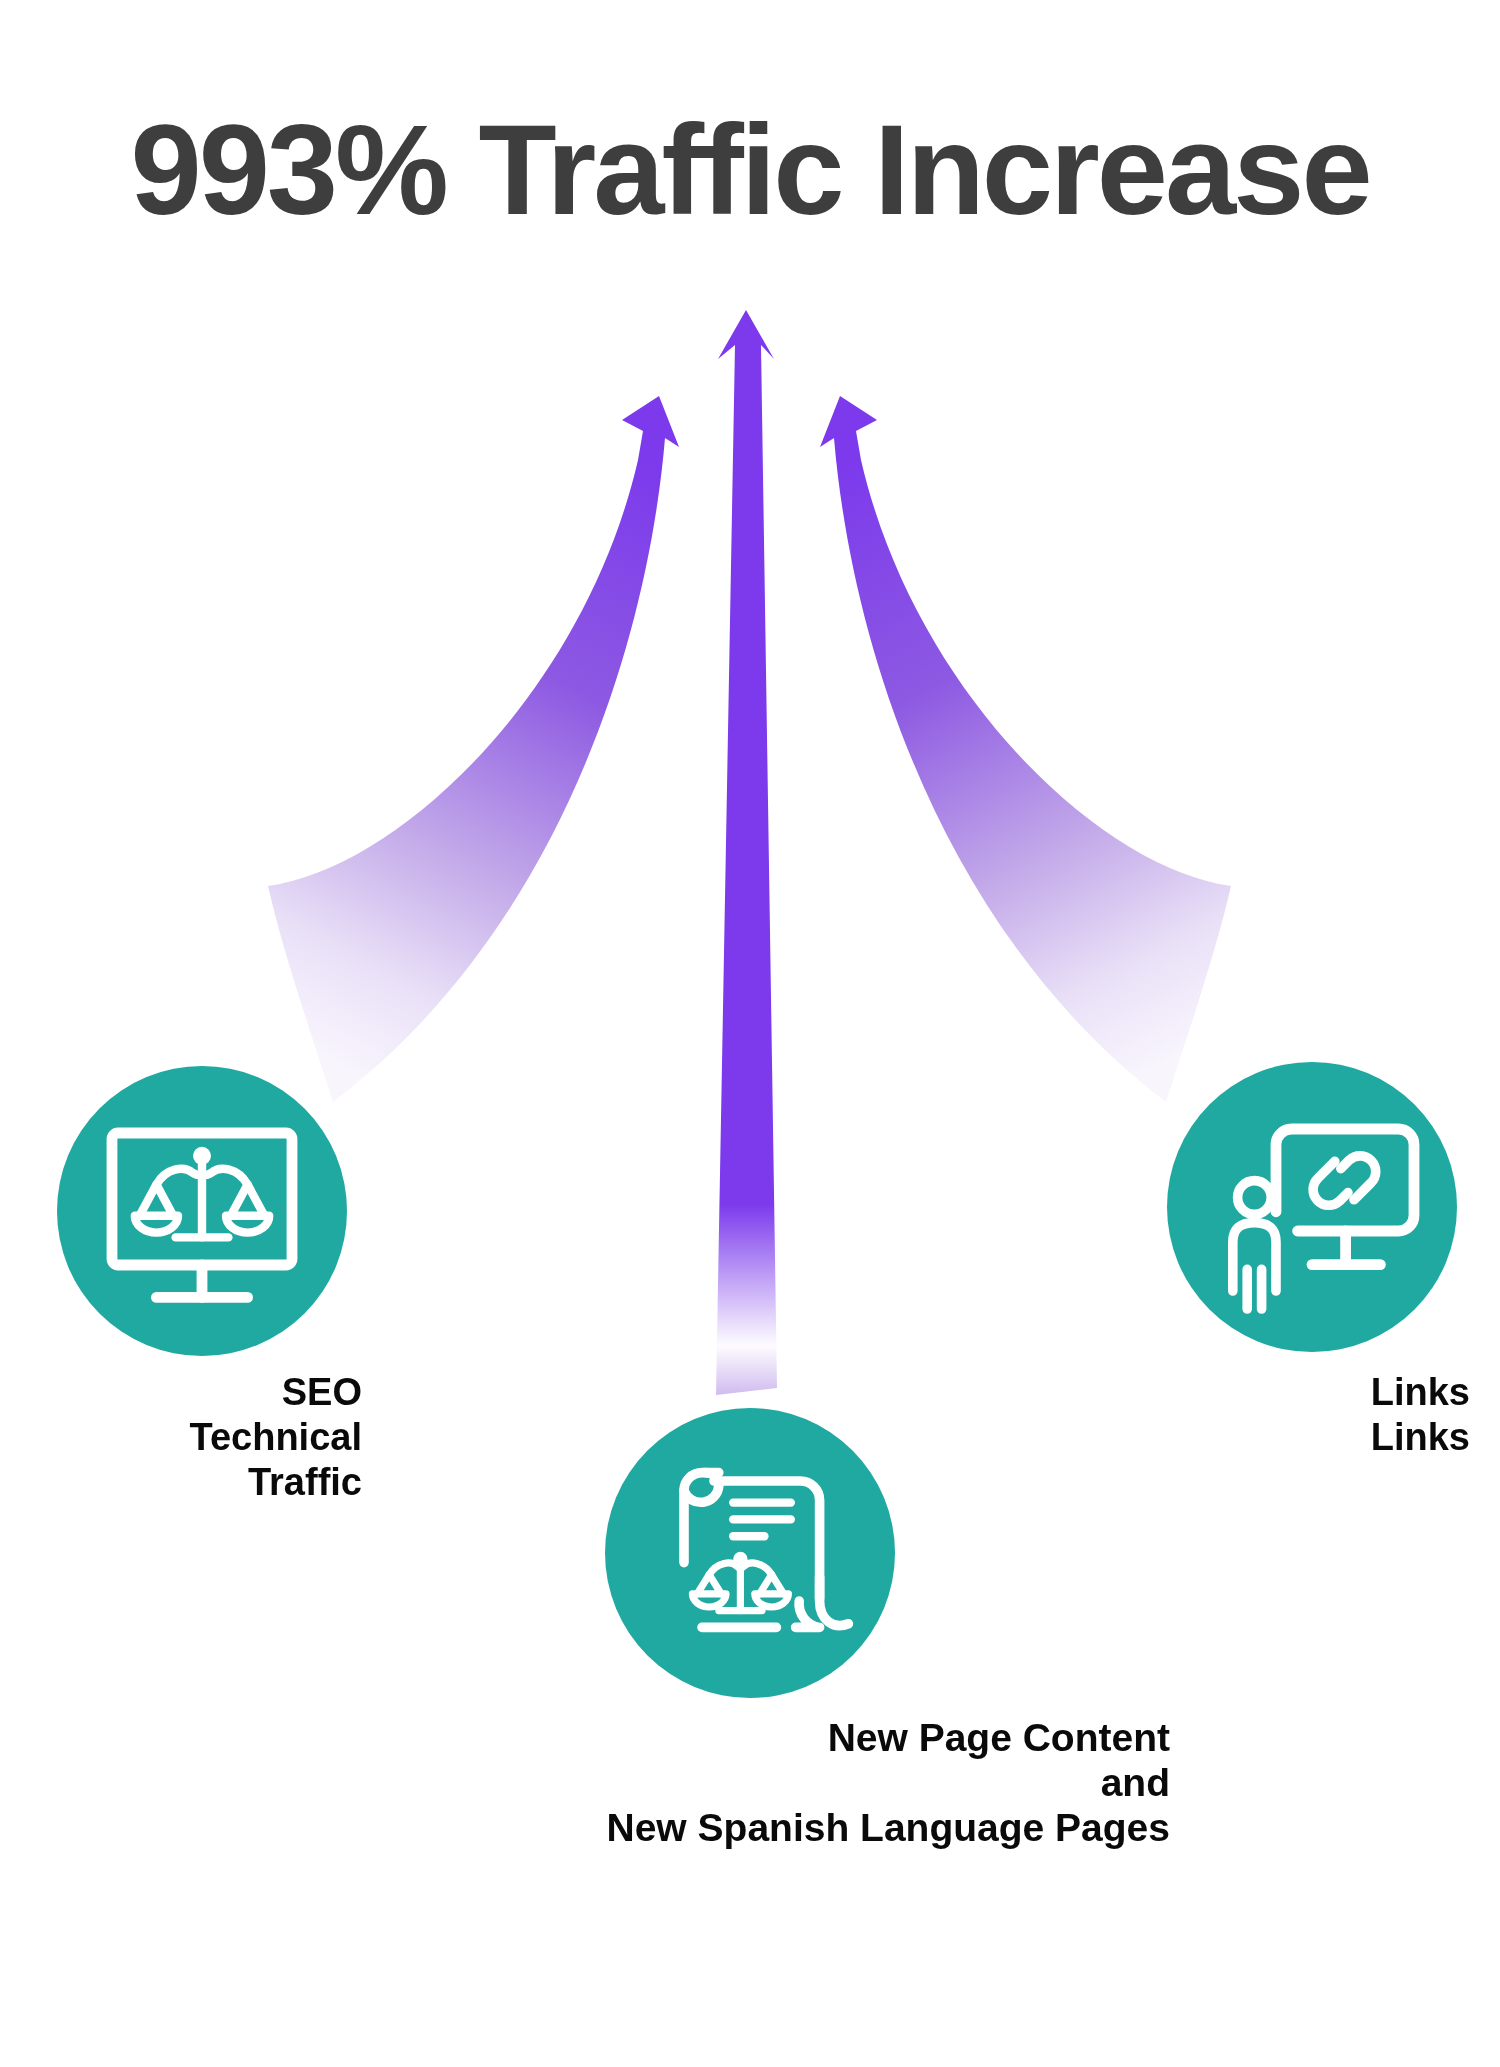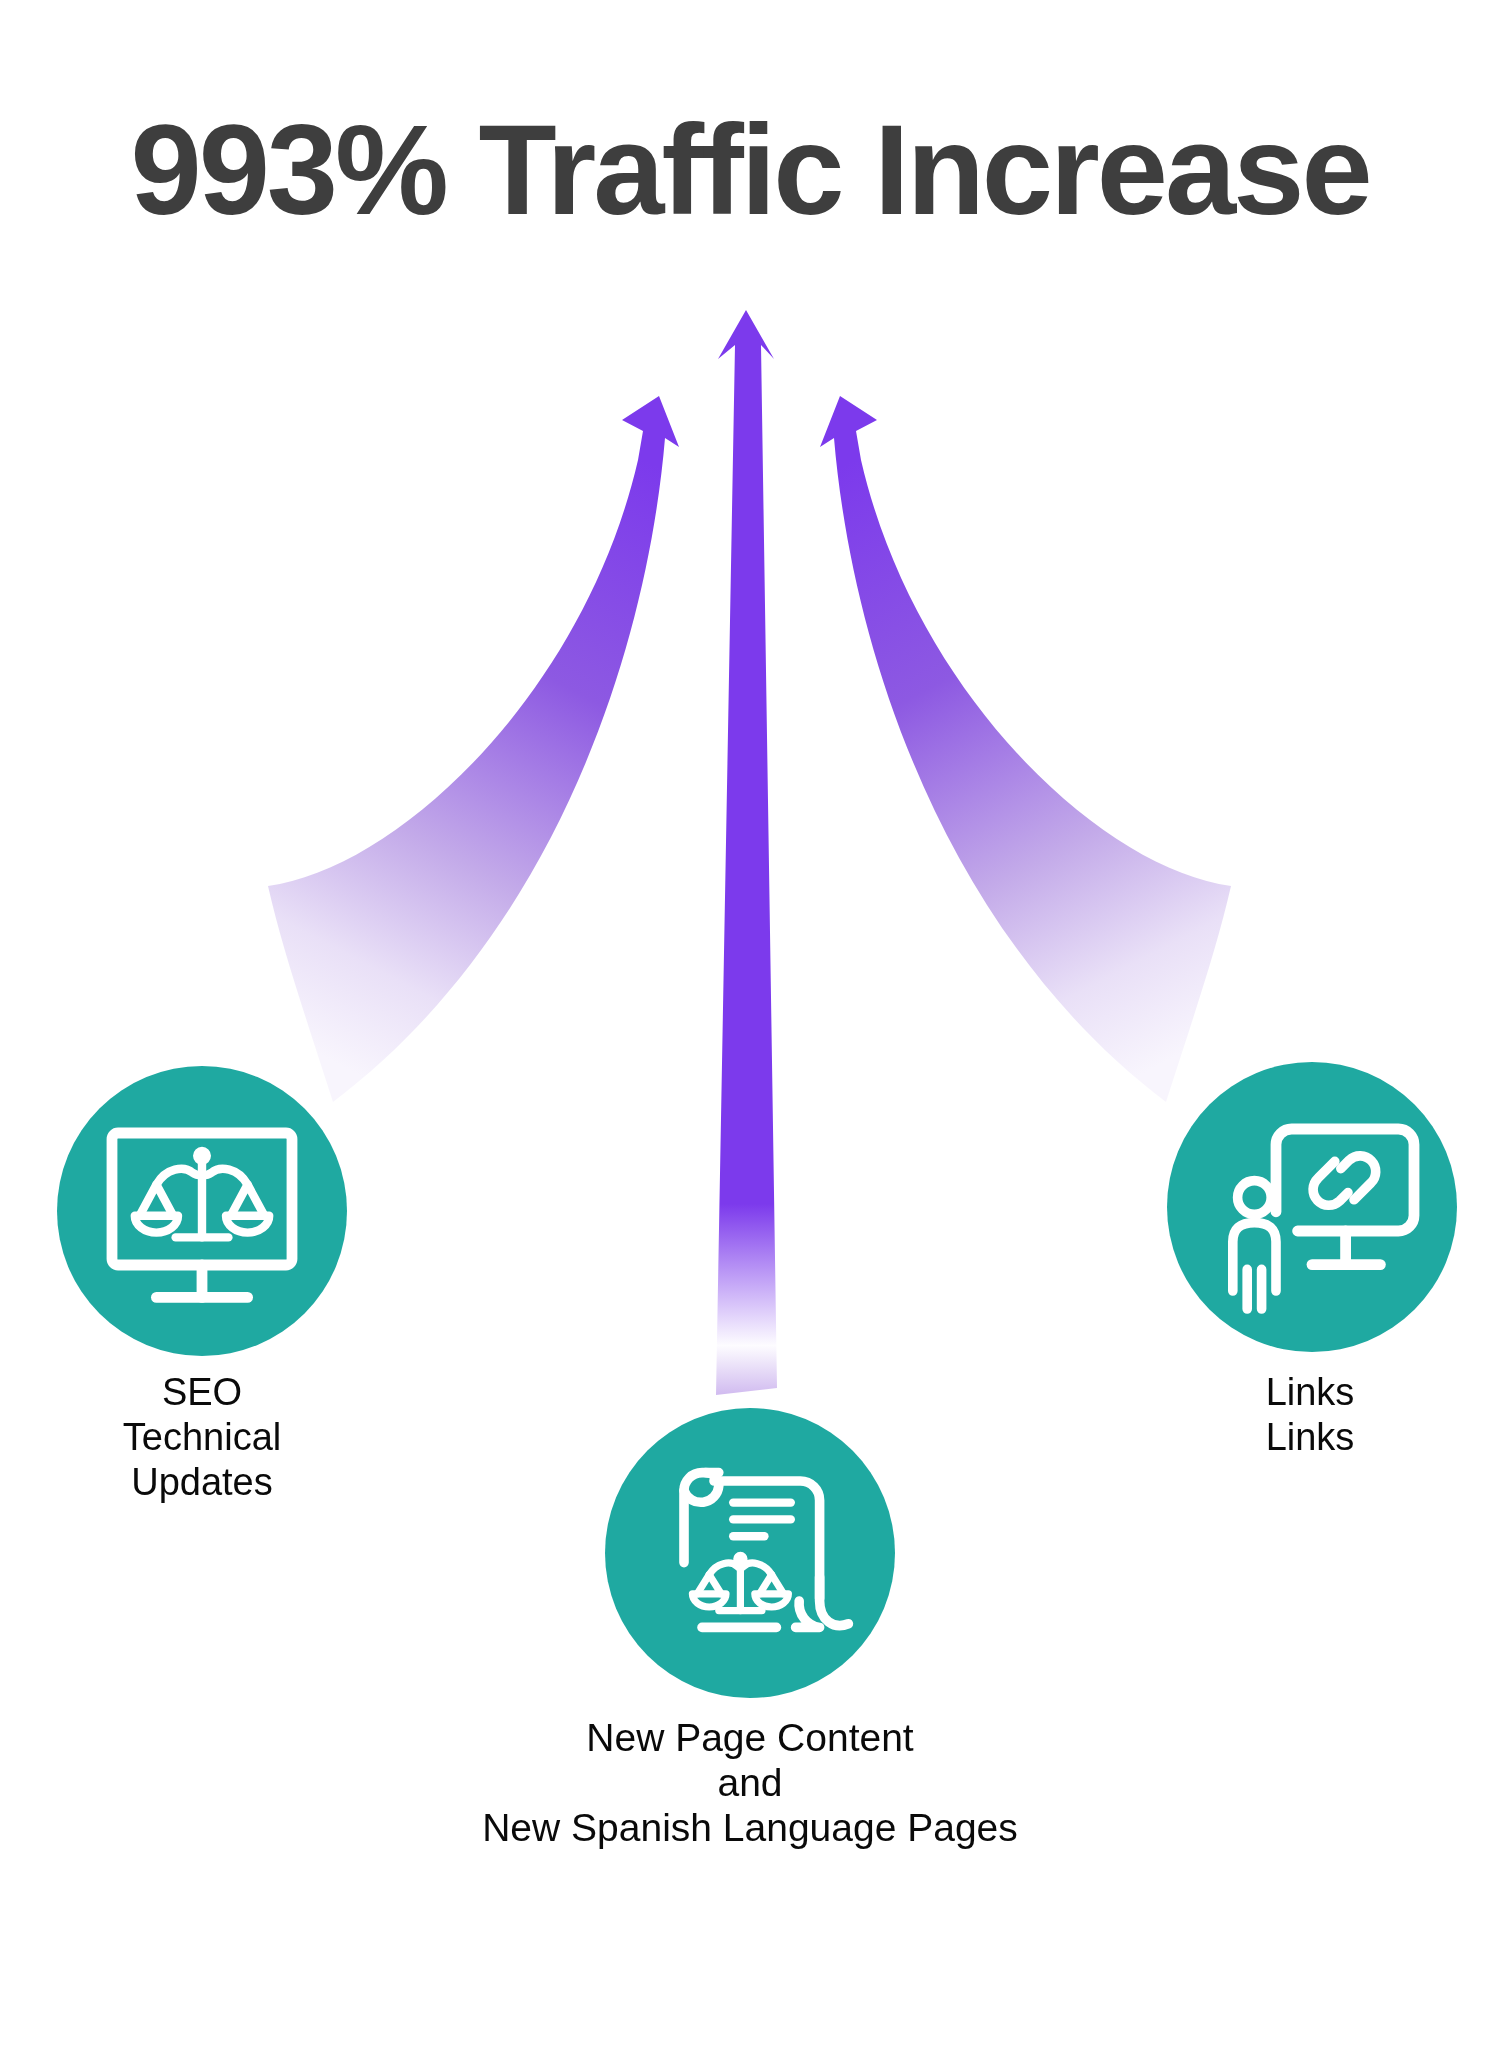--- a/index.html
+++ b/index.html
@@ -44,22 +44,22 @@
     display: flex;
     align-items: center;
     justify-content: center;
   }
   .node-circle svg {
     width: 240px;
     height: 240px;
   }
   .node-label {
     position: absolute;
-    text-align: center;
-    font-weight: 400;
+    text-align: right;
+    font-weight: 700;
     color: #0a0a0a;
     font-size: 38px;
     line-height: 1.18;
   }
   .circle-seo      { left: 57px;   top: 1066px; }
   .circle-content  { left: 605px;  top: 1408px; }
   .circle-links    { left: 1167px; top: 1062px; }
   .label-seo       { left: 42px;   top: 1370px; width: 320px; }
   .label-links     { left: 1150px; top: 1370px; width: 320px; }
   .label-content   { left: 330px;  top: 1716px; width: 840px; font-size: 39px; line-height: 1.15; }
@@ -133,21 +133,21 @@
         <path d="M44 104 A18 14 0 0 0 80 104 Z"></path>
         <path d="M138 78 L124 104 M138 78 L152 104"></path>
         <path d="M120 104 A18 14 0 0 0 156 104 Z"></path>
         <line x1="78" y1="122" x2="122" y2="122"></line>
       </g>
     </svg>
   </div>
   <div class="node-label label-seo">
     <div>SEO</div>
     <div>Technical</div>
-    <div>Updates</div>
+    <div>Traffic</div>
   </div>
 
   <div class="node-circle circle-content">
     <svg viewBox="0 0 200 200" aria-hidden="true">
       <g class="icon-stroke" stroke-width="8">
         <path d="M74 33 L60 33 A15 15 0 0 0 45 48 L45 108"></path>
         <path d="M45 48 A15 15 0 0 0 74 44 A11 11 0 0 0 63 33"></path>
         <path d="M70 40 L142 40 A16 16 0 0 1 158 56 L158 138"></path>
         <path d="M158 120 L158 140 C158 156, 170 164, 182 159"></path>
         <path d="M138 162 L158 162 A20 20 0 0 1 141 140"></path>

